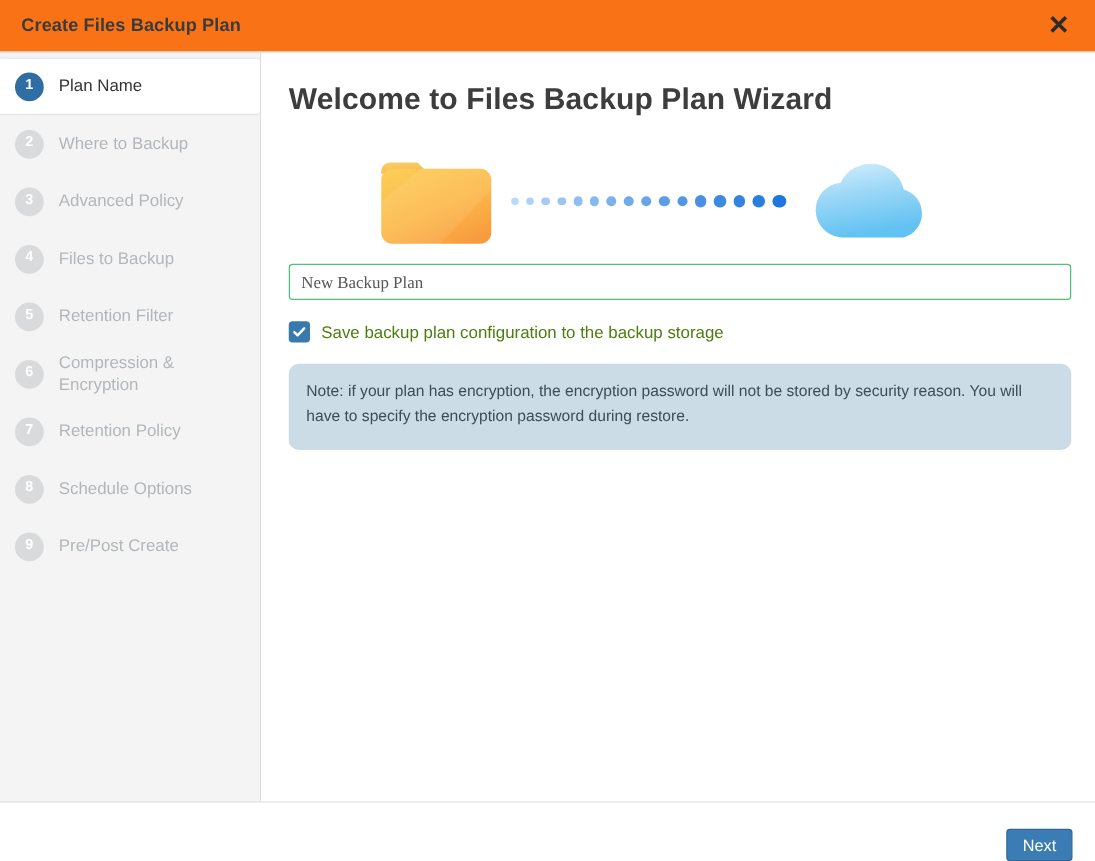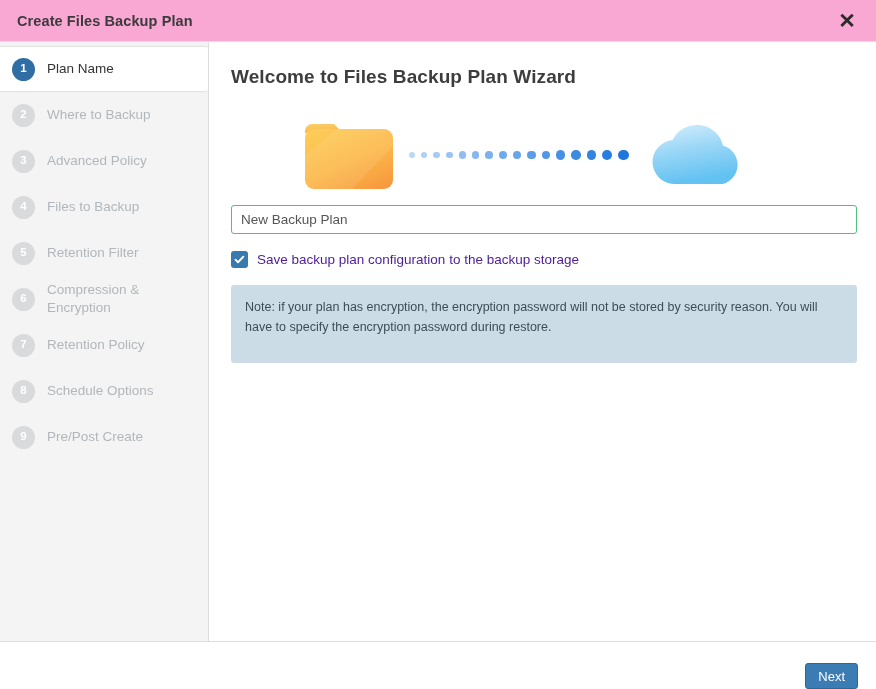--- a/index.html
+++ b/index.html
@@ -24,21 +24,21 @@
     display: flex;
     flex-direction: column;
   }
 
   
   .titlebar {
     position: relative;
     height: 41px;
     flex: 0 0 41px;
     border-bottom: 1px solid #e2e2e2;
-    background: #f9a8d4;
+    background: #f97316;
     display: flex;
     align-items: center;
   }
   .titlebar-title {
     margin-left: 17px;
     font-size: 14.5px;
     font-weight: bold;
     color: #3b3b3b;
     letter-spacing: .1px;
   }
@@ -140,21 +140,21 @@
     padding: 0 0 0 0;
     position: relative;
     min-width: 0;
   }
 
   .content-inner {
     padding: 24px 19px 0 22px;
   }
 
   .page-title {
-    font-size: 19px;
+    font-size: 24px;
     font-weight: bold;
     color: #3d3d3d;
     margin: 0 0 8px 0;
     letter-spacing: .1px;
   }
 
   
   .illustration {
     height: 100px;
     margin-top: 17px;
@@ -190,21 +190,21 @@
 
   .text-input {
     display: block;
     width: 626px;
     height: 29px;
     box-sizing: border-box;
     border: 1px solid #4fc17a;
     border-radius: 3px;
     padding: 0 9px;
     font-size: 13.5px;
-    font-family: Liberation Sans, sans-serif;
+    font-family: Liberation Serif, serif;
     color: #555555;
     background: #ffffff;
     outline: none;
   }
 
   .checkbox-row {
     display: flex;
     align-items: center;
     margin-top: 17px;
     cursor: pointer;
@@ -216,30 +216,30 @@
     border-radius: 3px;
     background: #3879ae;
     display: flex;
     align-items: center;
     justify-content: center;
     flex: 0 0 auto;
     margin-right: 9px;
   }
   .checkbox-label {
     font-size: 13.5px;
-    color: #4c1d95;
+    color: #4d7c0f;
   }
 
   .note-box {
     margin-top: 17px;
     width: 626px;
     box-sizing: border-box;
     background: #ccdce6;
-    border-radius: 3px;
-    padding: 12px 14px 25px 14px;
+    border-radius: 8px;
+    padding: 12px 14px 16px 14px;
     font-size: 12.5px;
     color: #3d4d57;
     line-height: 1.62;
   }
 
   
   .footer {
     flex: 0 0 48px;
     height: 48px;
     border-top: 1px solid #dedede;

